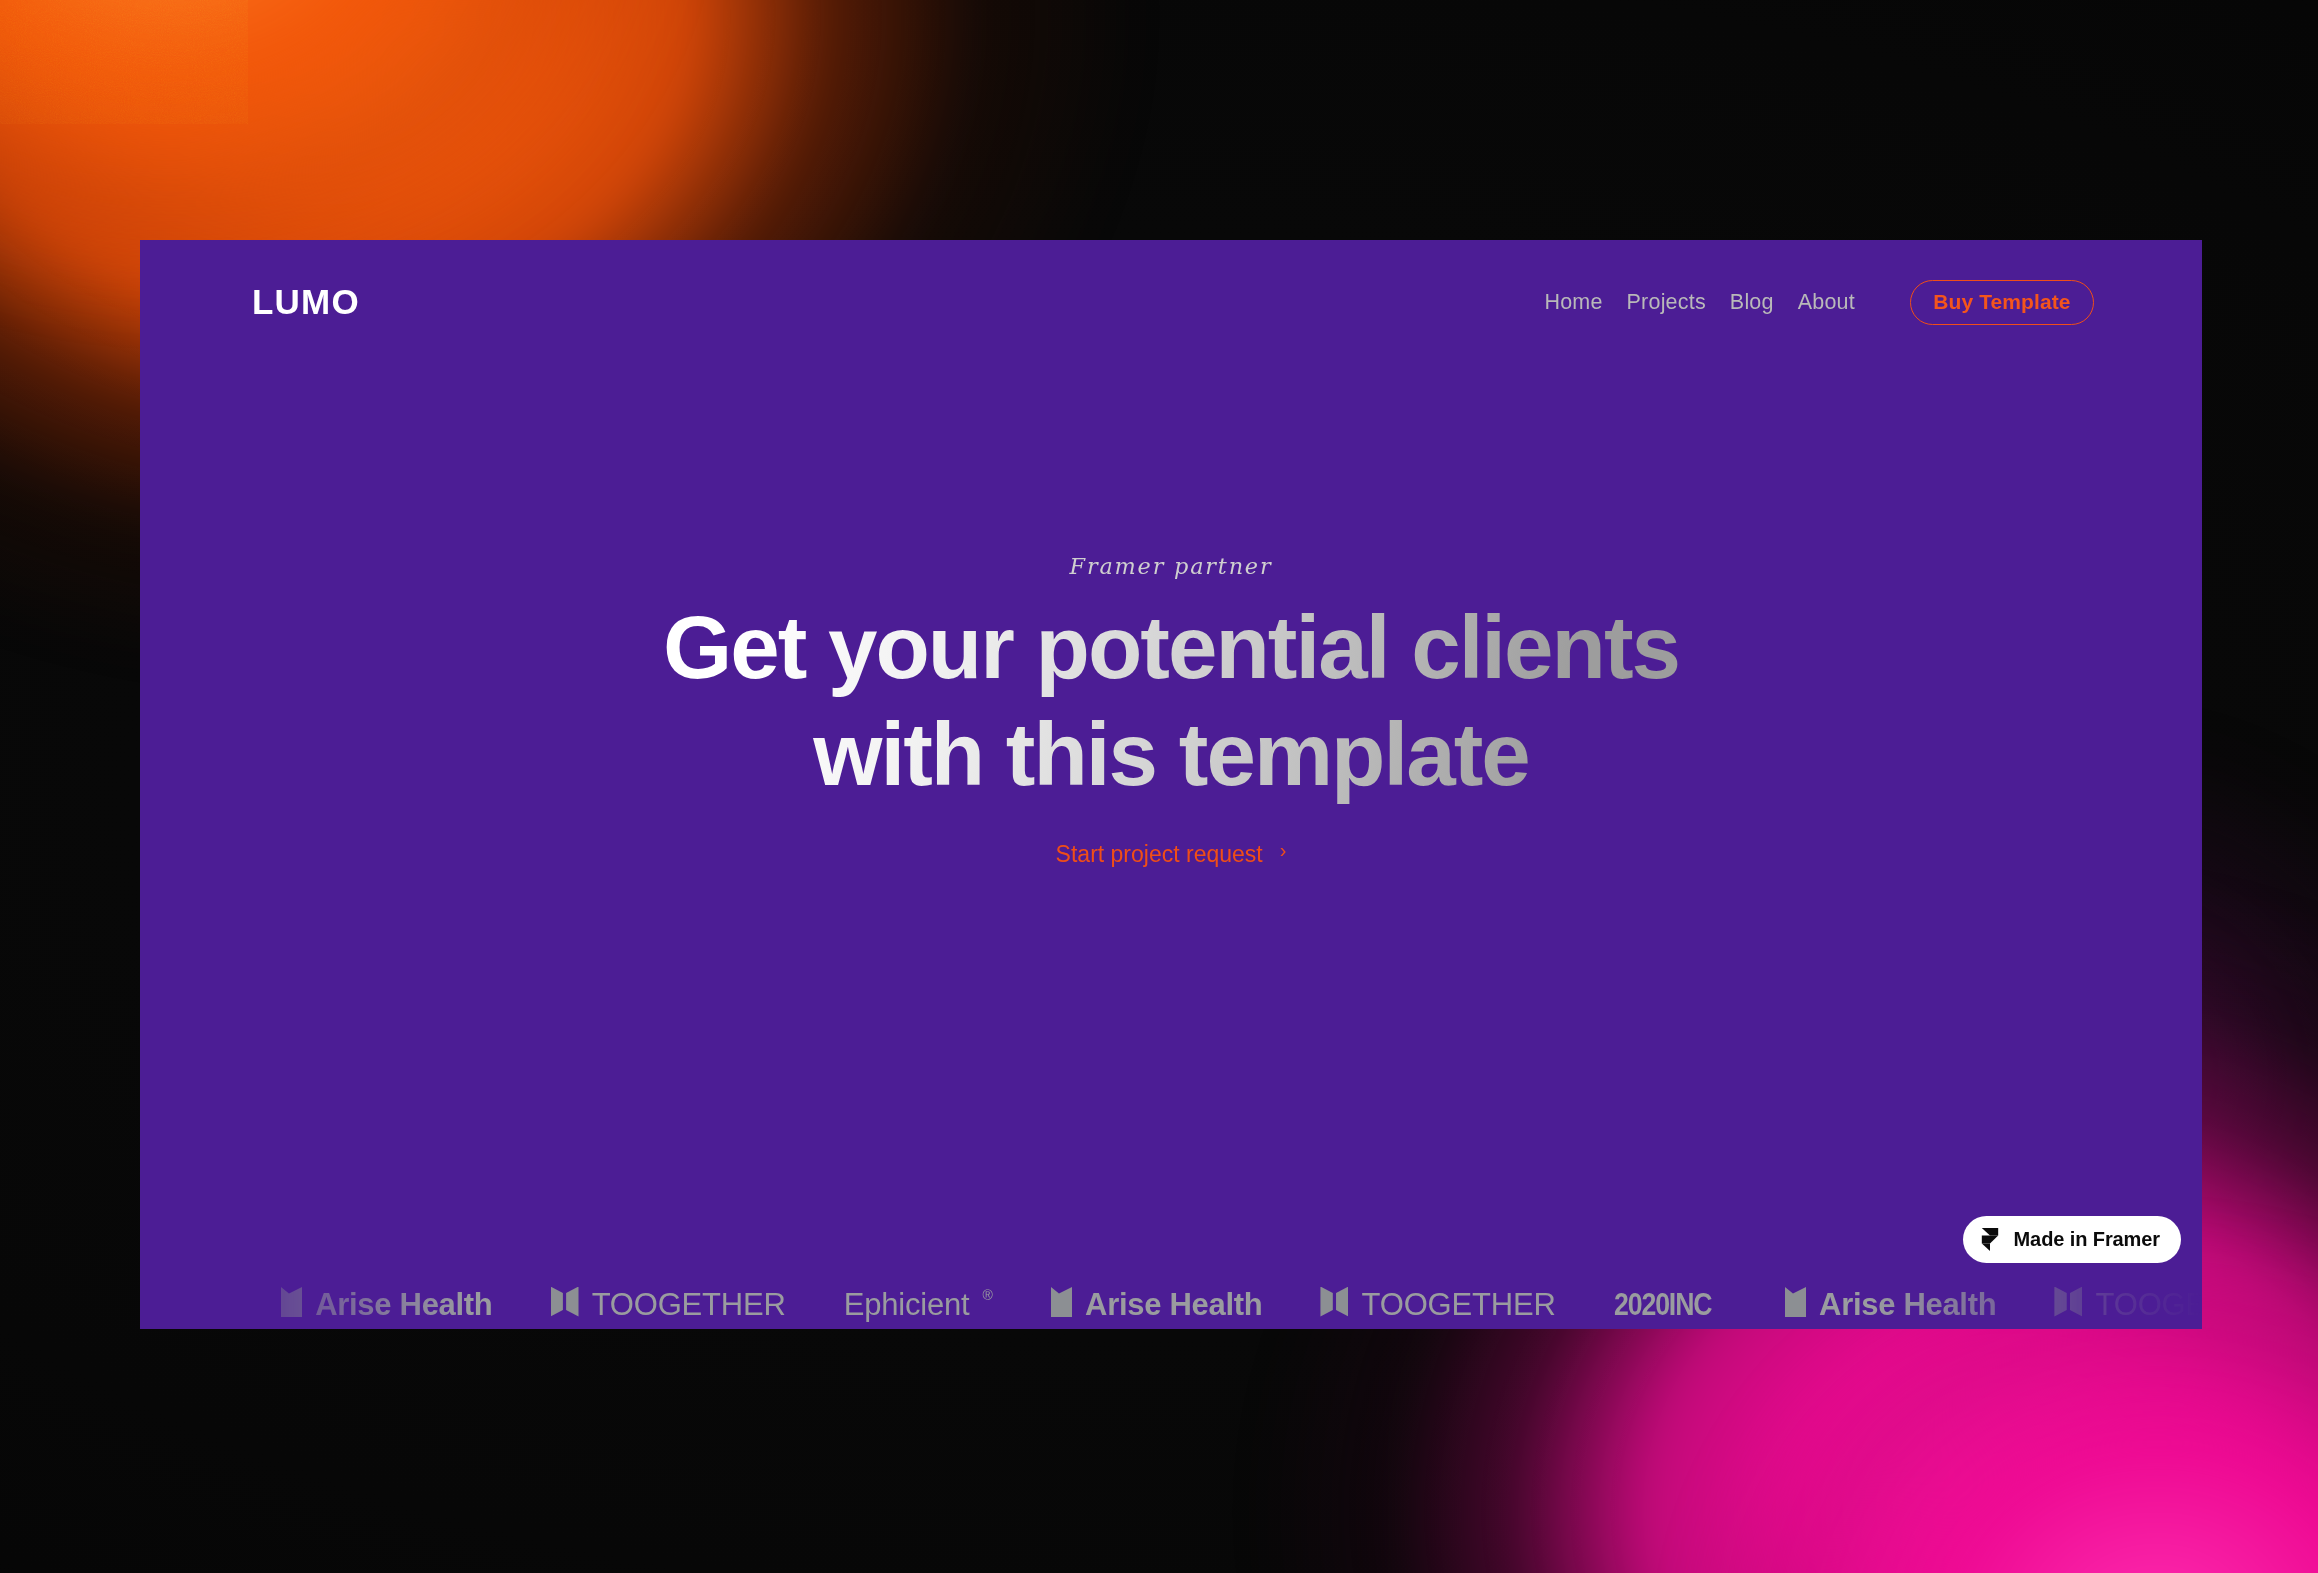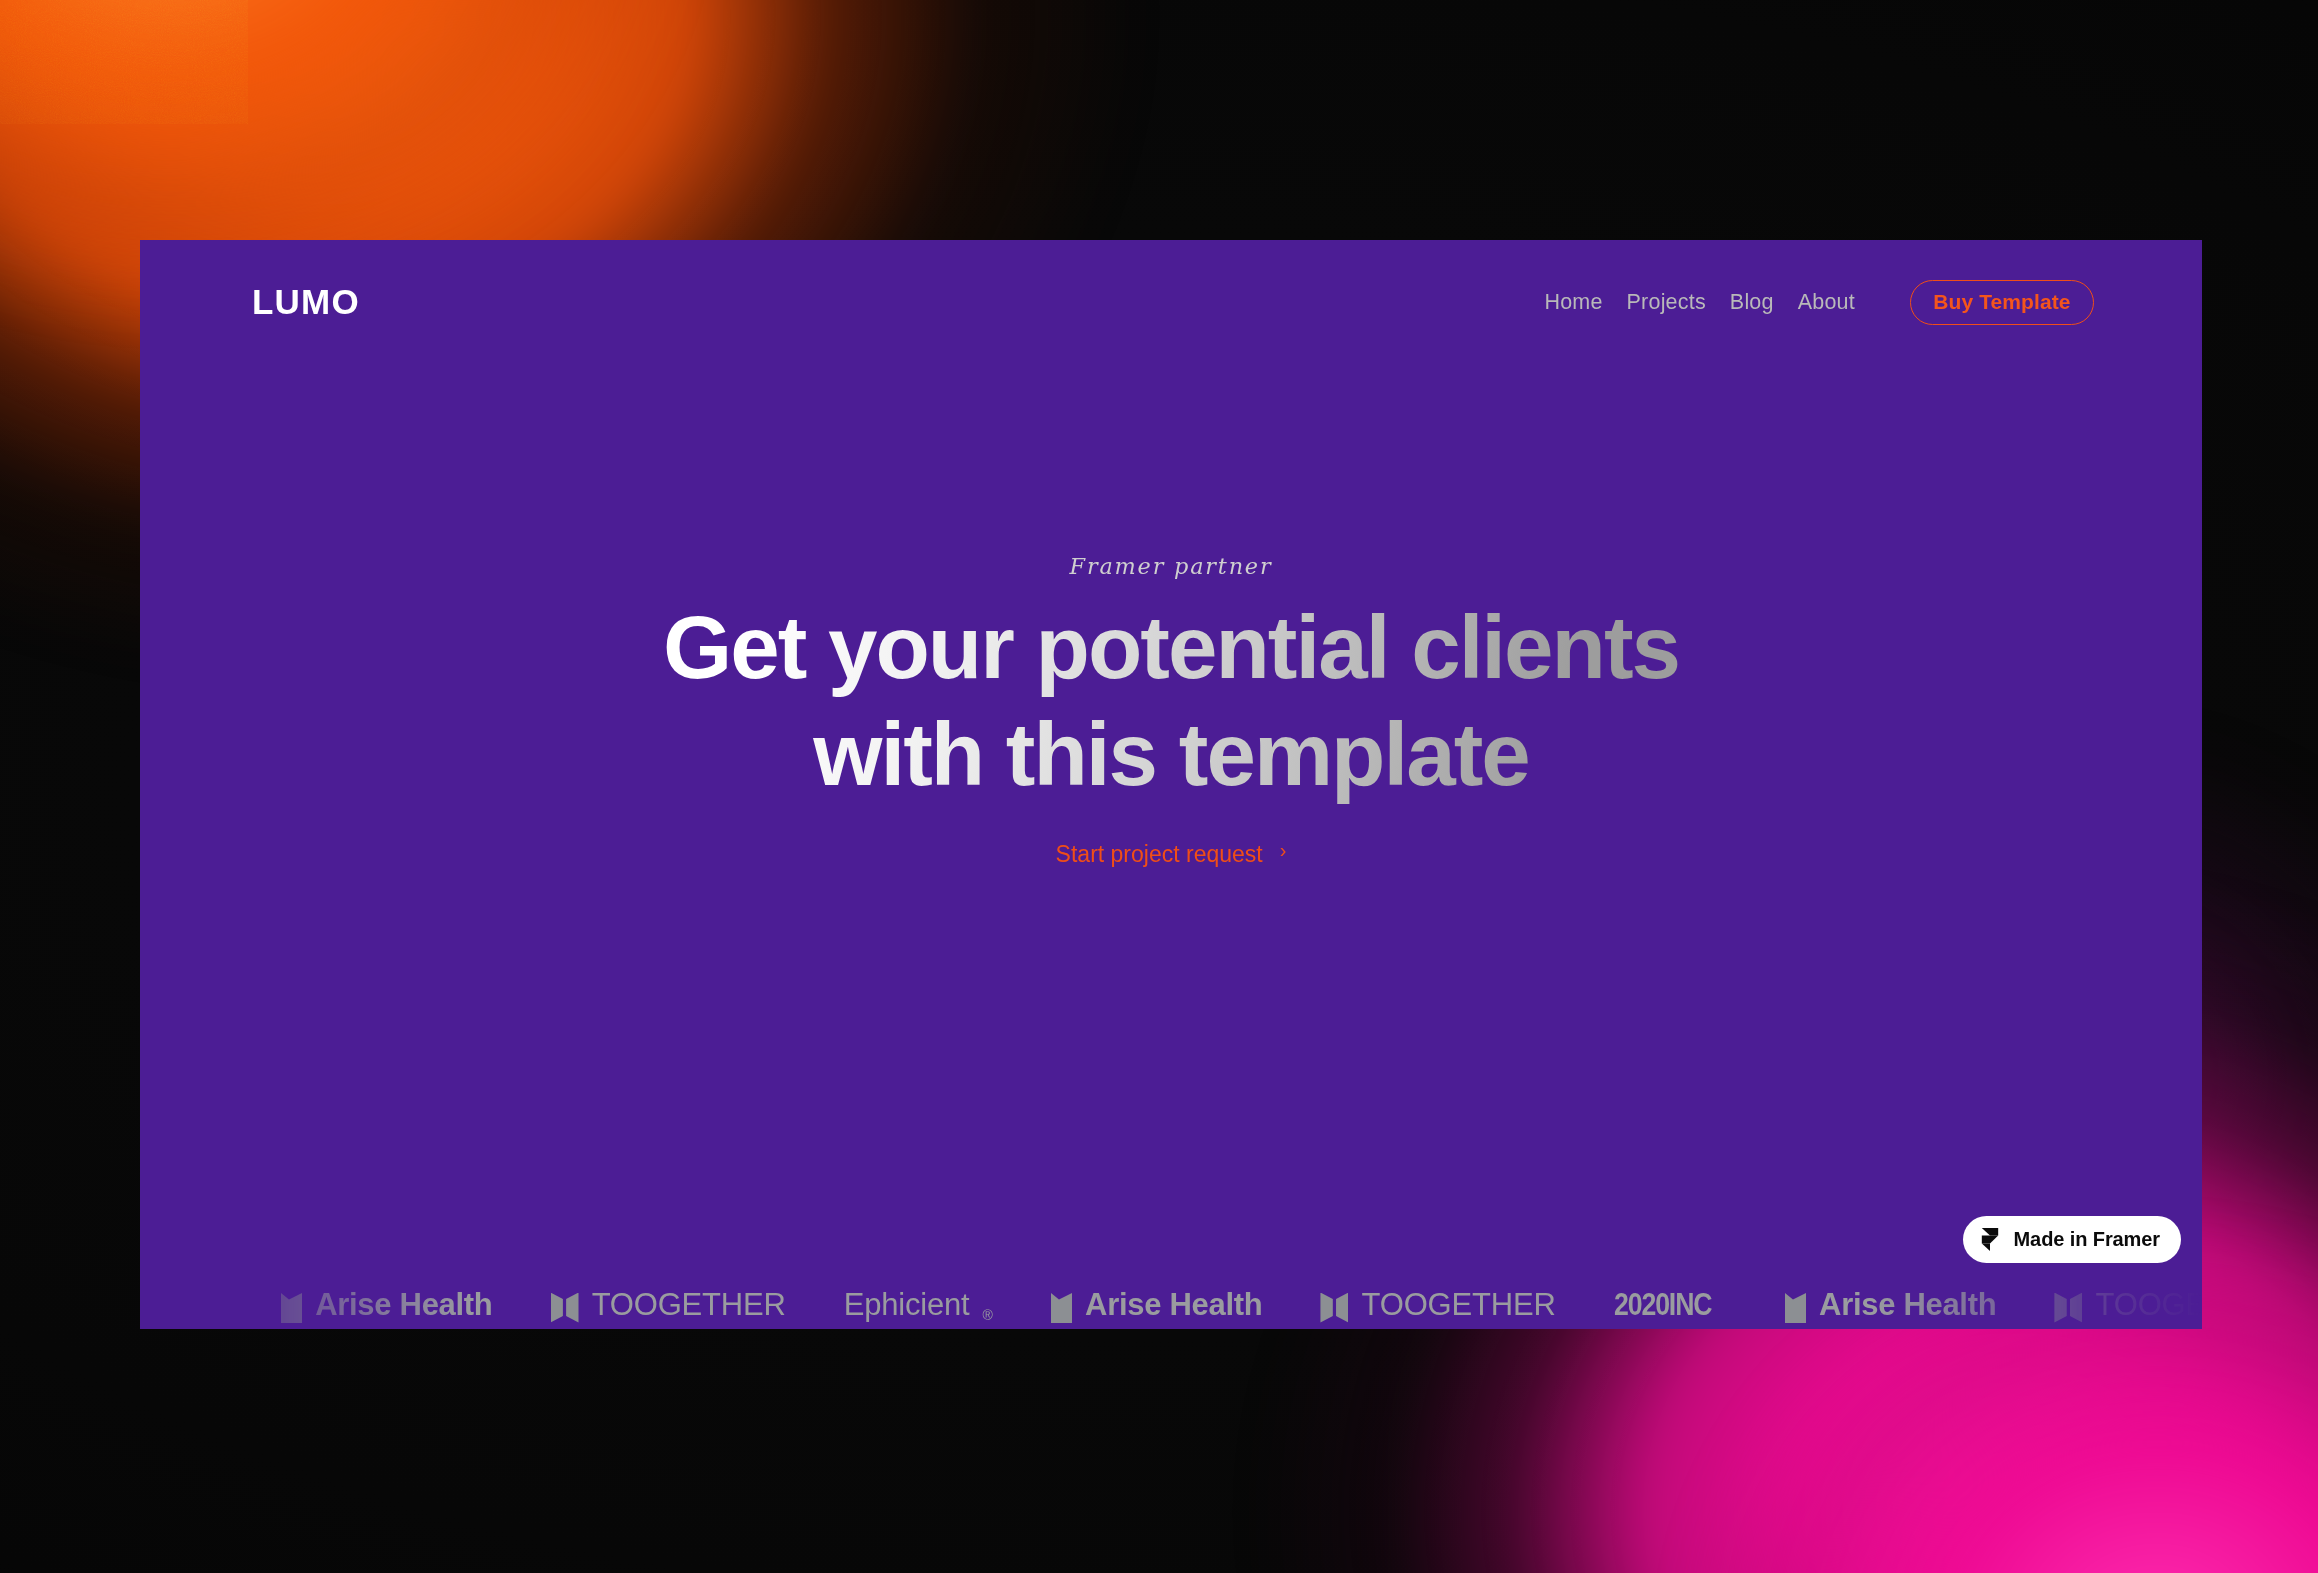--- a/index.html
+++ b/index.html
@@ -199,21 +199,21 @@
     position:absolute;
     left:141px; top:0;
     height:91px;
     display:flex;
     align-items:center;
     gap:58px;
     white-space:nowrap;
   }
   .brand-logo-item {
     display:flex;
-    align-items:flex-end;
+    align-items:flex-start;
     gap:13.2px;
     color:#9a9c9f;
   }
   .brand-logo-text {
     font-size:31px;
     font-weight:700;
     letter-spacing:-0.3px;
     color:#9a9c9f;
     white-space:nowrap;
   }

